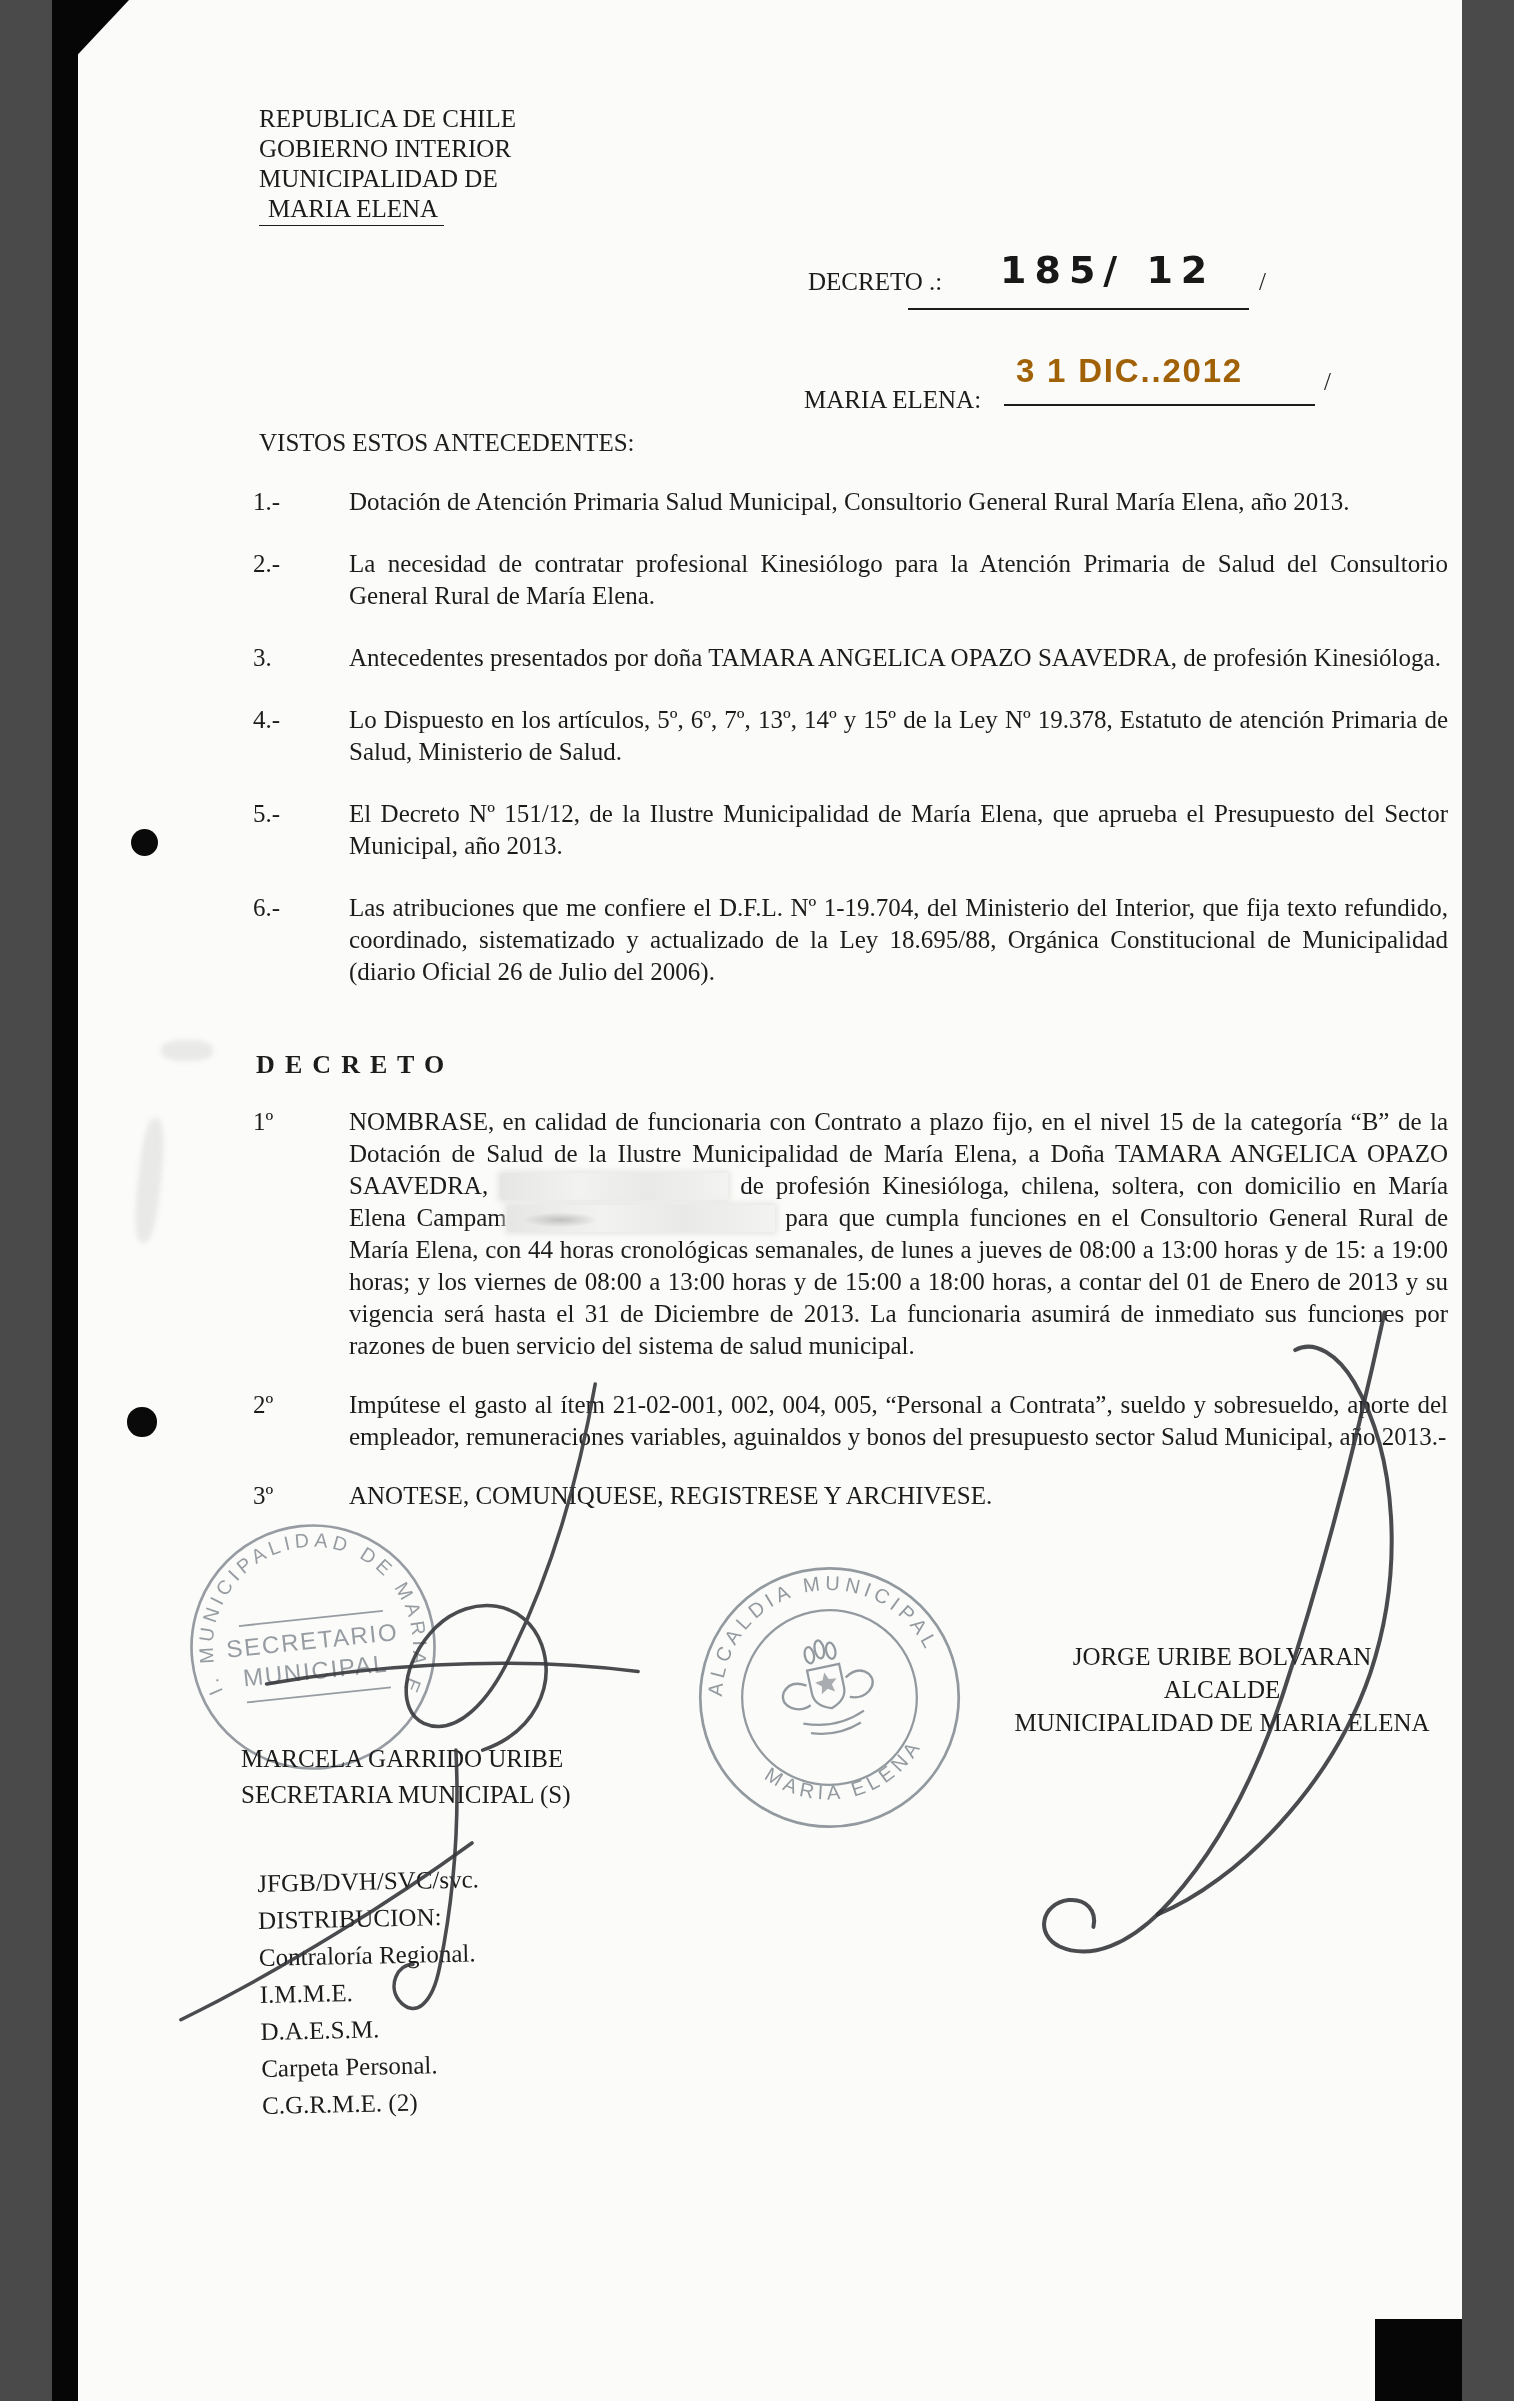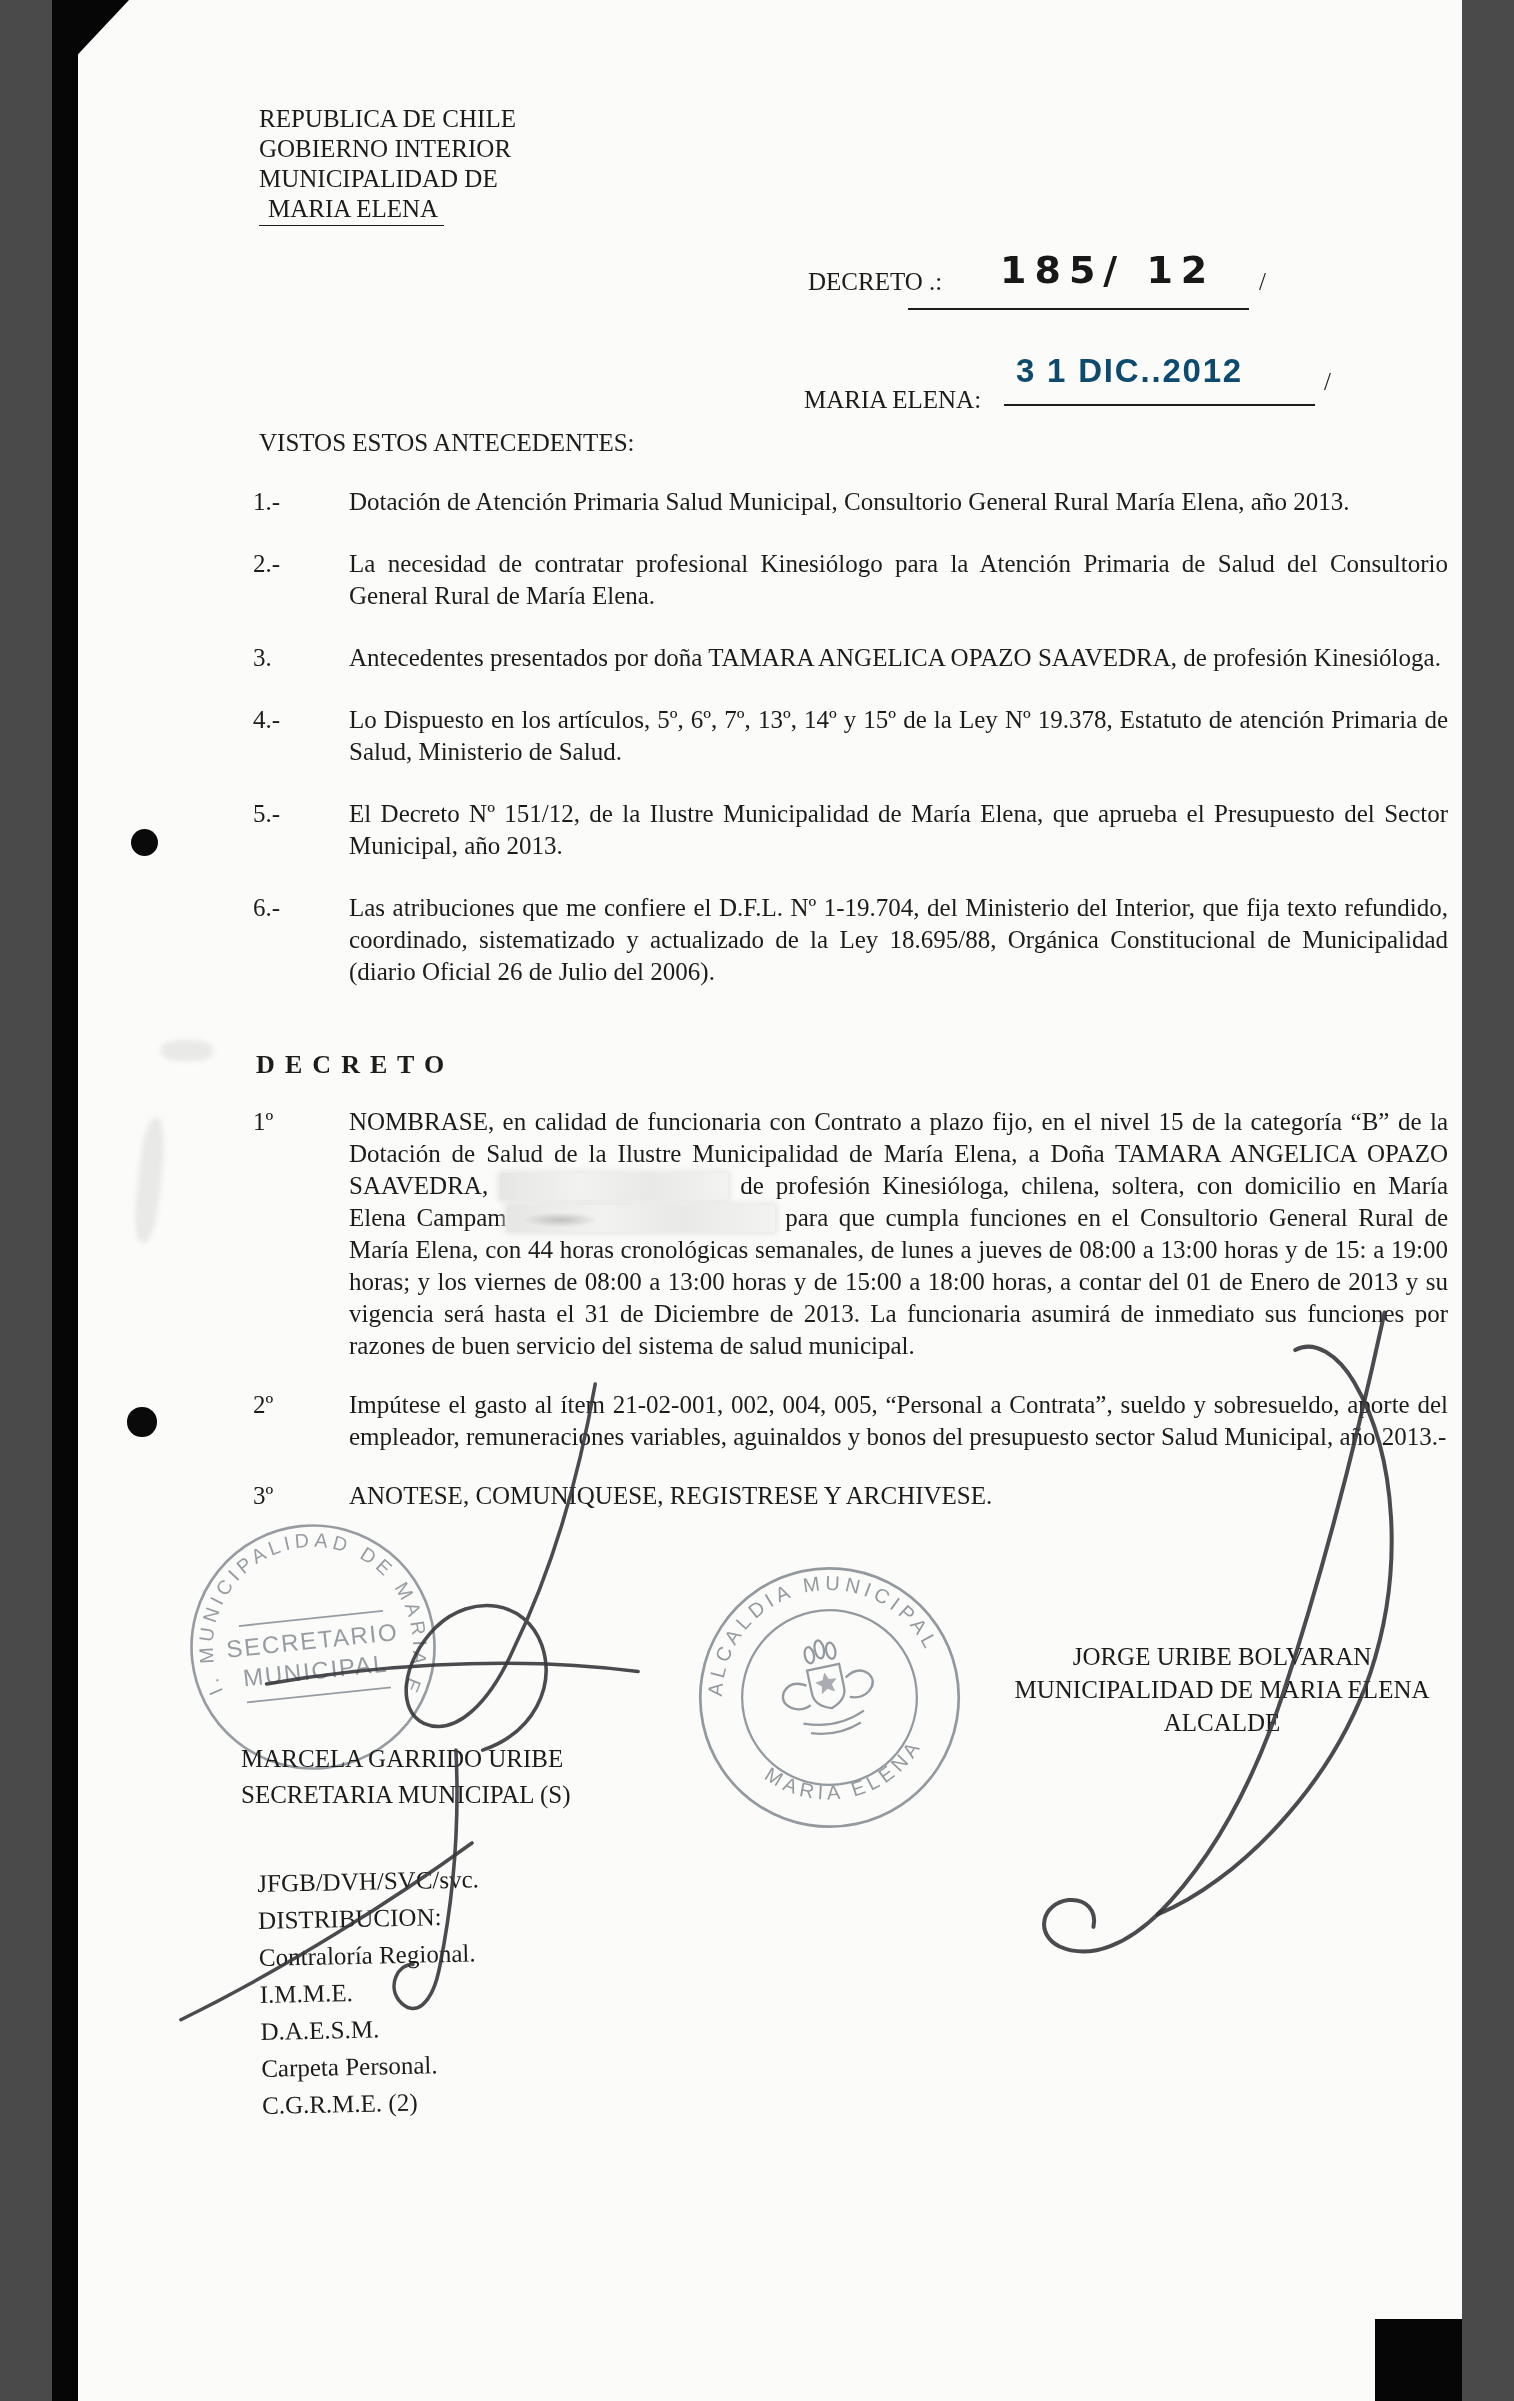--- a/index.html
+++ b/index.html
@@ -31,21 +31,21 @@
   
   .letterhead{left:207px;top:104px;font-size:25px;line-height:30px;}
   .lh-underline{display:inline-block;border-bottom:1.8px solid var(--ink);padding:0 5.4px 0.9px 9px;}
 
   
   .dec-label{left:756px;top:268px;font-size:25px;}
   .dec-number{left:948px;top:248px;font-family:"DejaVu Sans","Liberation Sans",sans-serif;font-weight:bold;font-size:38px;letter-spacing:8px;color:#181818;}
   .dec-underline{left:856px;top:308px;width:341px;height:1.8px;background:var(--ink);}
   .slash-1{left:1207px;top:268px;font-size:25px;}
   .place-label{left:752px;top:386px;font-size:25px;}
-  .date-stamp{left:964px;top:352px;font-family:"Liberation Sans",sans-serif;font-weight:bold;font-size:33px;letter-spacing:1.8px;color:#0c4a6e;}
+  .date-stamp{left:964px;top:352px;font-family:"Liberation Sans",sans-serif;font-weight:bold;font-size:33px;letter-spacing:1.8px;color:#a16207;}
   .date-underline{left:952px;top:404px;width:311px;height:1.8px;background:var(--ink);}
   .slash-2{left:1272px;top:368px;font-size:25px;}
 
   .vistos-title{left:207px;top:429px;font-size:25px;}
 
   .vistos-list{left:201px;top:486px;width:1195px;font-size:25px;line-height:32px;}
   .v-item{display:flex;margin-bottom:30px;}
   .v-num{width:96px;flex:0 0 96px;}
   .v-text{flex:1;text-align:justify;}
 
@@ -185,22 +185,22 @@
       <path class="st-emblem-fill" d="M 150 122 l 3.5 8 8.5 0.8 -6.4 5.6 1.9 8.4 -7.5 -4.5 -7.5 4.5 1.9 -8.4 -6.4 -5.6 8.5 -0.8 z"></path>
       <path class="st-emblem" d="M 128 132 q -16 -10 -26 2 q -6 10 4 18 q 10 7 22 2"></path>
       <path class="st-emblem" d="M 172 132 q 16 -10 26 2 q 6 10 -4 18 q -10 7 -22 2"></path>
       <path class="st-emblem" d="M 116 172 q 34 14 68 0"></path>
       <path class="st-emblem" d="M 122 184 q 28 10 56 0"></path>
     </g>
   </svg>
 
   <div class="abs mayor-sig-block">
     <div>JORGE URIBE BOLVARAN</div>
+    <div>ALCALDE</div>
     <div>MUNICIPALIDAD DE MARIA ELENA</div>
-    <div>ALCALDE</div>
   </div>
 
   <div class="abs secretary-sig-block">
     <div>MARCELA GARRIDO URIBE</div>
     <div>SECRETARIA MUNICIPAL (S)</div>
   </div>
 
   <div class="abs footer">
     <div>JFGB/DVH/SVC/svc.</div>
     <div>DISTRIBUCION:</div>

